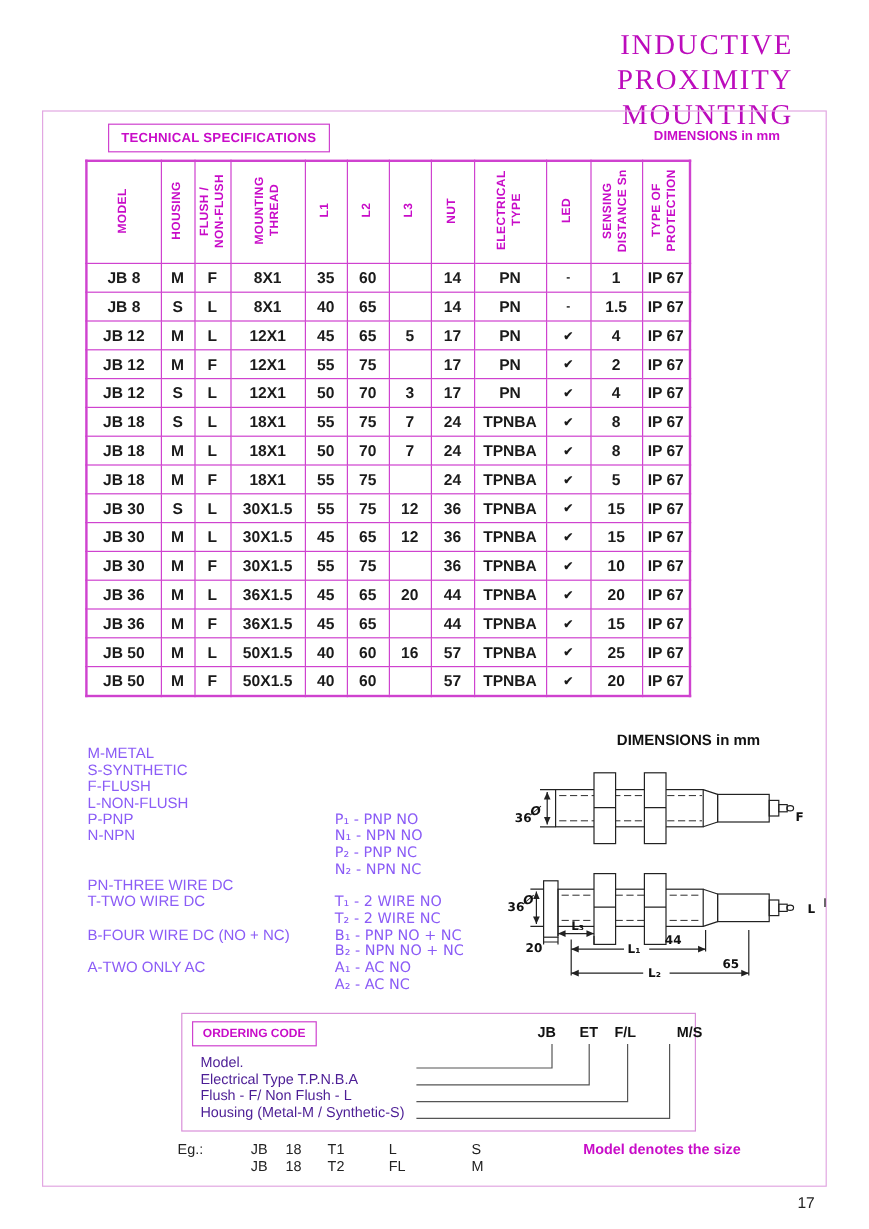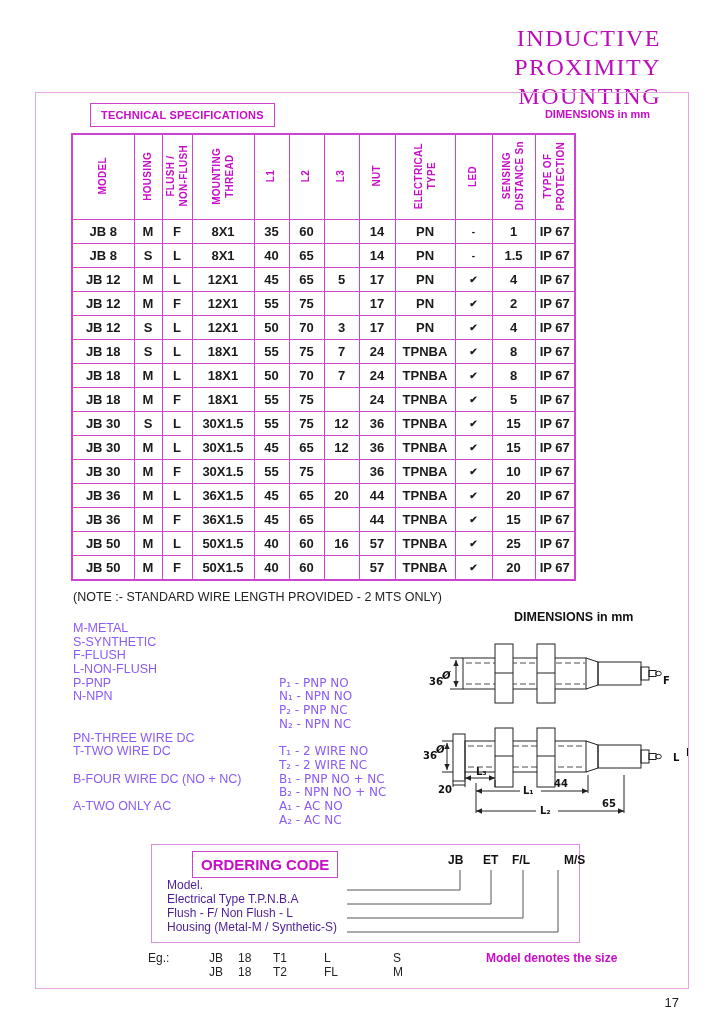--- a/index.html
+++ b/index.html
@@ -51,21 +51,21 @@
   
   .dims-title{position:absolute;left:478px;top:517px;font-size:12.5px;font-weight:bold;color:#111;}
   .diagram-svg{position:absolute;left:385px;top:545px;width:267px;height:185px;}
   .diagram-svg text{font-family:"DejaVu Sans","Liberation Sans",sans-serif;
        font-size:10px;font-weight:bold;fill:#111;}
 
   
   .ordering-box{position:absolute;left:115px;top:751px;width:427px;height:97px;
        border:1px solid var(--bd-mid);}
   .ordering-label{position:absolute;left:8px;top:6px;border:1px solid var(--bd-strong);
-       color:var(--mag);font-size:15px;font-weight:bold;padding:4px 8px;margin-left:32px;}
+       color:var(--mag);font-size:10px;font-weight:bold;padding:4px 8px;}
   .ord-code{position:absolute;top:8px;font-size:12px;font-weight:bold;color:#111;}
   .ord-code.c0{left:296px}.ord-code.c1{left:331px}.ord-code.c2{left:360px}.ord-code.c3{left:412px}
   .ord-line{position:absolute;left:15px;font-size:12px;color:#4c1d95;white-space:nowrap;}
   .ord-line.l0{top:33px}.ord-line.l1{top:47px}.ord-line.l2{top:61px}.ord-line.l3{top:75px}
   .ordering-svg{position:absolute;left:0;top:0;width:427px;height:97px;}
 
   
   .eg-block{position:absolute;left:112px;top:858px;width:500px;height:32px;
        font-size:12px;color:#222;text-align:center;}
   .eg-prefix{position:absolute;left:0;top:0;}
@@ -335,21 +335,20 @@
             <td></td>
             <td>57</td>
             <td>TPNBA</td>
             <td class="led-cell">✔</td>
             <td>20</td>
             <td>IP 67</td>
           </tr>
         </tbody>
     </table>
 
-    <div class="note">(NOTE :- STANDARD WIRE LENGTH PROVIDED - 2 MTS ONLY)</div>
 
     <div class="legend" id="legend">
         <div class="legend-row"><span class="legend-left">M-METAL</span><span class="legend-right"></span></div>
         <div class="legend-row"><span class="legend-left">S-SYNTHETIC</span><span class="legend-right"></span></div>
         <div class="legend-row"><span class="legend-left">F-FLUSH</span><span class="legend-right"></span></div>
         <div class="legend-row"><span class="legend-left">L-NON-FLUSH</span><span class="legend-right"></span></div>
         <div class="legend-row"><span class="legend-left">P-PNP</span><span class="legend-right">P₁ - PNP NO</span></div>
         <div class="legend-row"><span class="legend-left">N-NPN</span><span class="legend-right">N₁ - NPN NO</span></div>
         <div class="legend-row"><span class="legend-left"></span><span class="legend-right">P₂ - PNP NC</span></div>
         <div class="legend-row"><span class="legend-left"></span><span class="legend-right">N₂ - NPN NC</span></div>

